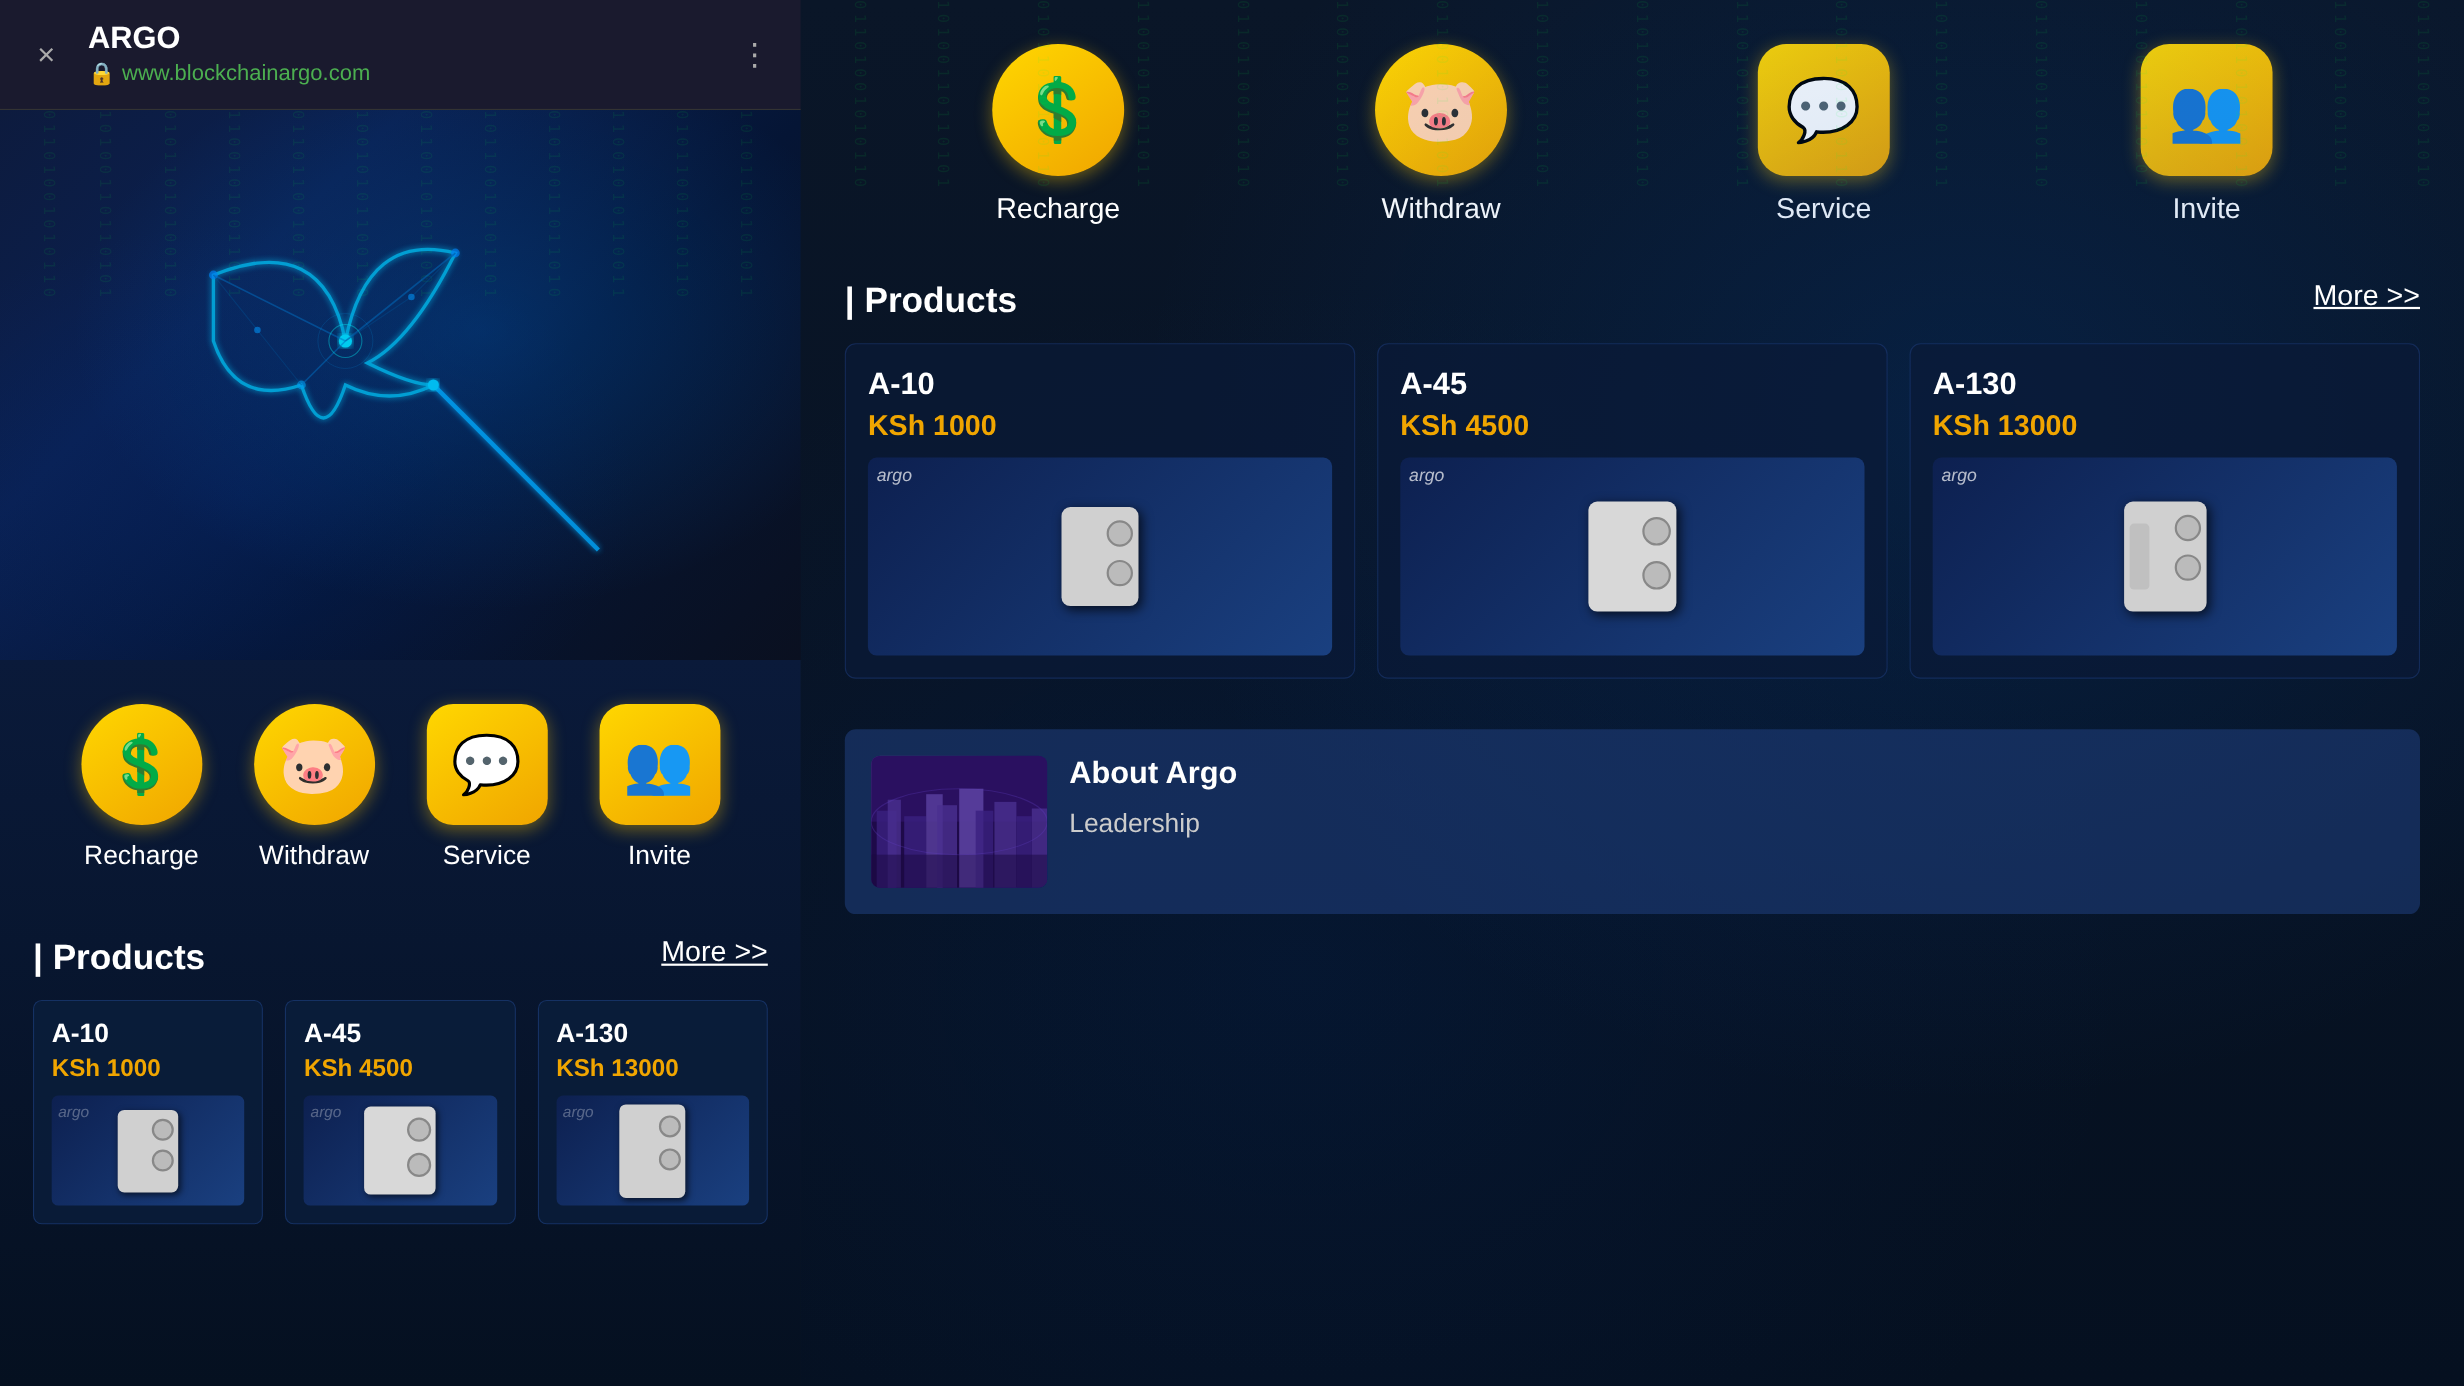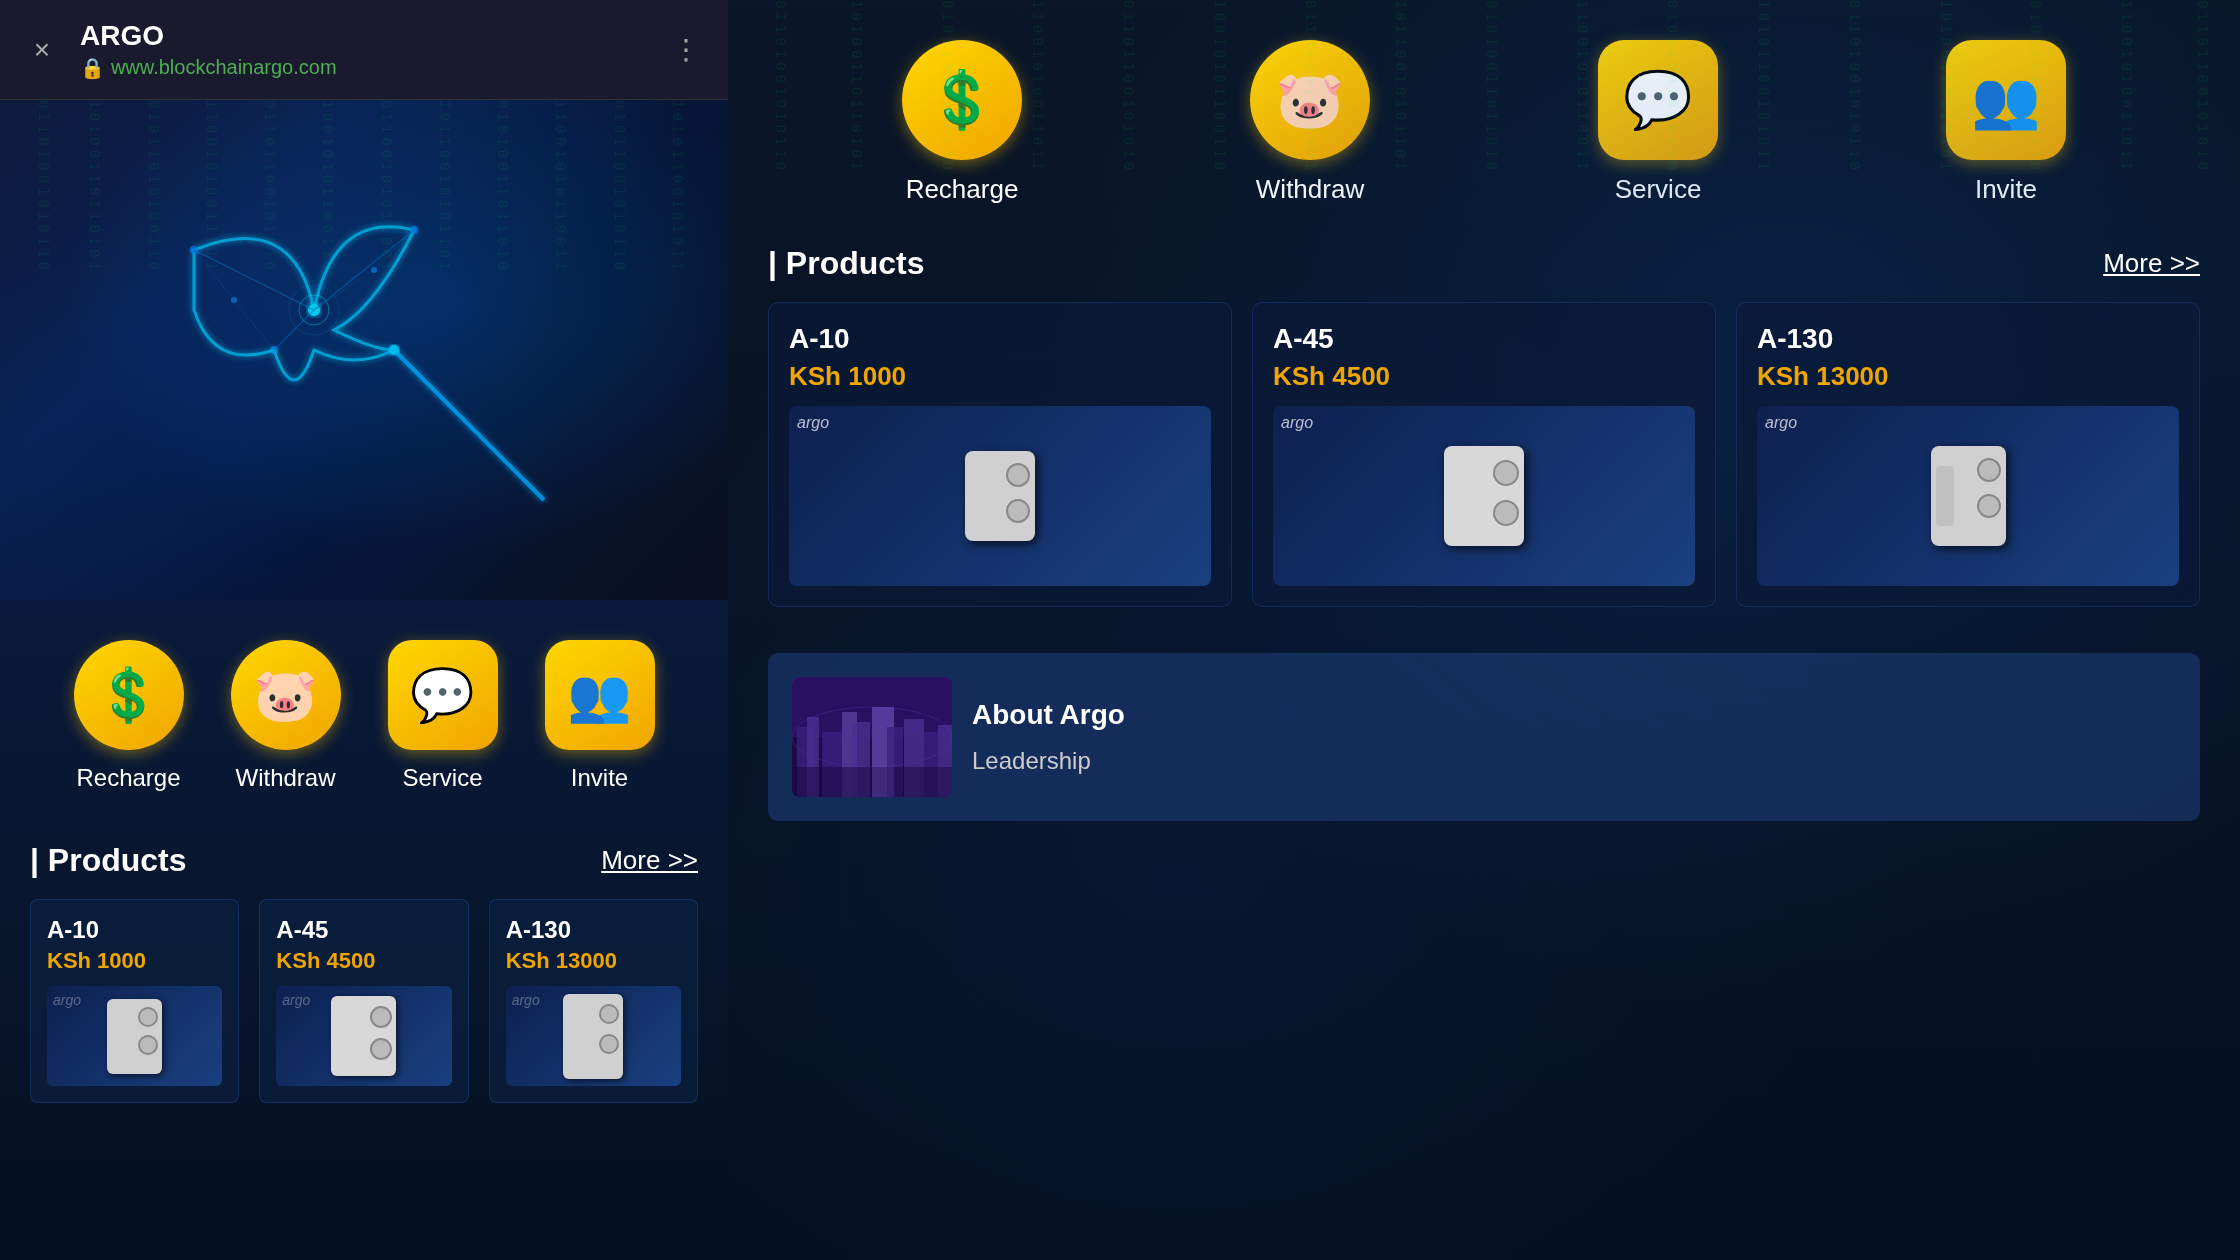--- a/index.html
+++ b/index.html
@@ -157,20 +157,21 @@
       display: flex;
       justify-content: space-between;
       align-items: center;
       margin-bottom: 20px;
     }
 
     .section-title {
       color: #fff;
       font-size: 32px;
       font-weight: bold;
+      margin-top: 10px;
     }
 
     .section-title::before {
       content: '| ';
       color: #fff;
     }
 
     .more-link {
       color: #fff;
       font-size: 26px;
@@ -333,21 +334,21 @@
       position: relative;
       z-index: 1;
     }
 
     .news-card {
       background: rgba(30,60,120,0.6);
       border-radius: 10px;
       padding: 24px;
       display: flex;
       gap: 20px;
-      align-items: center;
+      align-items: flex-start;
       margin-top: 16px;
     }
 
     .news-thumb {
       width: 160px;
       height: 120px;
       border-radius: 8px;
       background: linear-gradient(135deg, #4a3080 0%, #2a1060 50%, #1a2080 100%);
       flex-shrink: 0;
       overflow: hidden;

